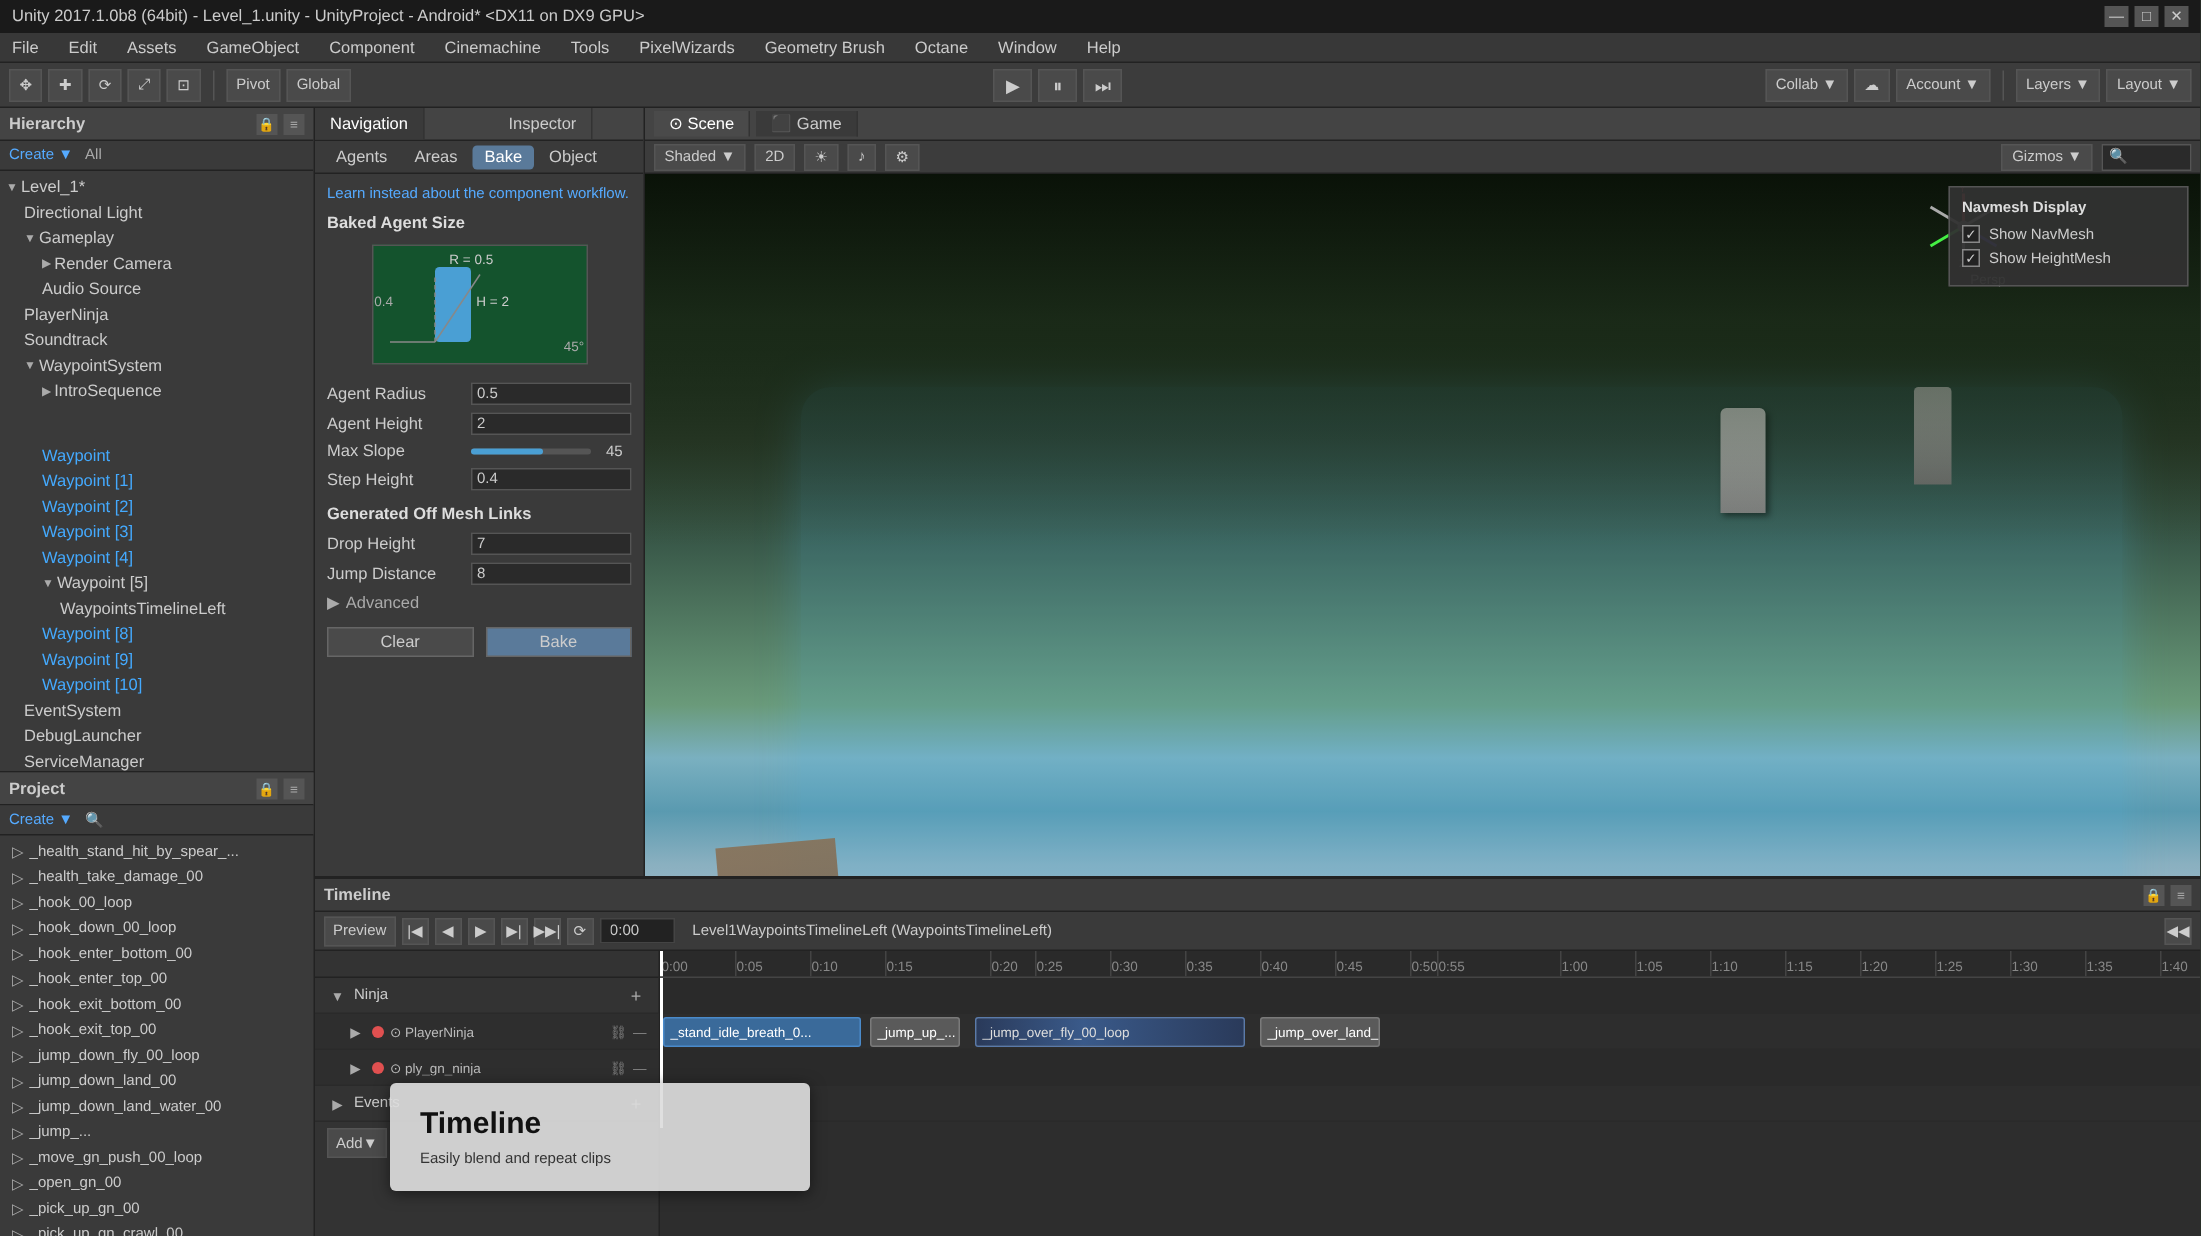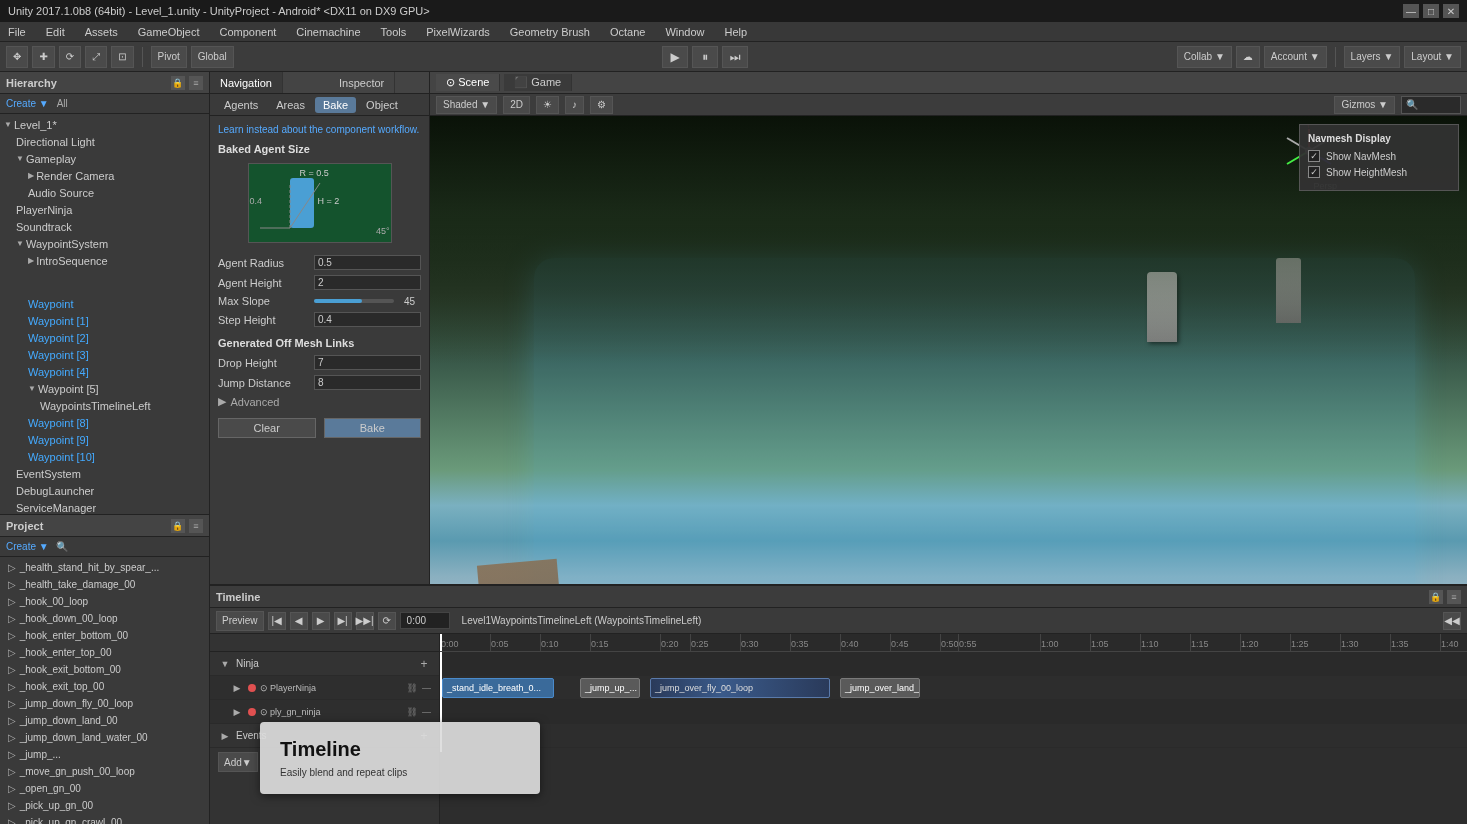--- a/index.html
+++ b/index.html
@@ -1048,21 +1048,21 @@
           <div class="tl-ruler-mark" style="left:1000px;">1:40</div>
 
           <div class="tl-playhead" style="left:0px;"></div>
         </div>
 
         <div style="position:relative;">
 
           <div class="tl-clip-row" style="background:#2a2a2a;"></div>
 
           <div class="tl-clip-row">
-            <div class="tl-clip tl-clip-blue" style="left:2px;width:112px;">_stand_idle_breath_0...</div>
+            <div class="tl-clip tl-clip-blue" style="left:2px;width:132px;">_stand_idle_breath_0...</div>
             <div class="tl-clip tl-clip-gray" style="left:140px;width:60px;">_jump_up_...</div>
             <div style="position:absolute;left:210px;top:2px;width:180px;height:20px;background:linear-gradient(90deg,#2a3a5a 0%,#3a5a8a 40%,#2a3a5a 100%);border:1px solid #5a7aaa;border-radius:2px;display:flex;align-items:center;padding:0 4px;font-size:9px;color:#ddd;overflow:hidden;white-space:nowrap;">_jump_over_fly_00_loop</div>
             <div class="tl-clip tl-clip-gray" style="left:400px;width:80px;">_jump_over_land_00</div>
           </div>
 
           <div class="tl-clip-row" style="background:#2a2a2a;"></div>
 
           <div class="tl-clip-row" style="background:#2d2d2d;"></div>
 
           <div class="tl-playhead" style="left:0px;height:100px;"></div>

